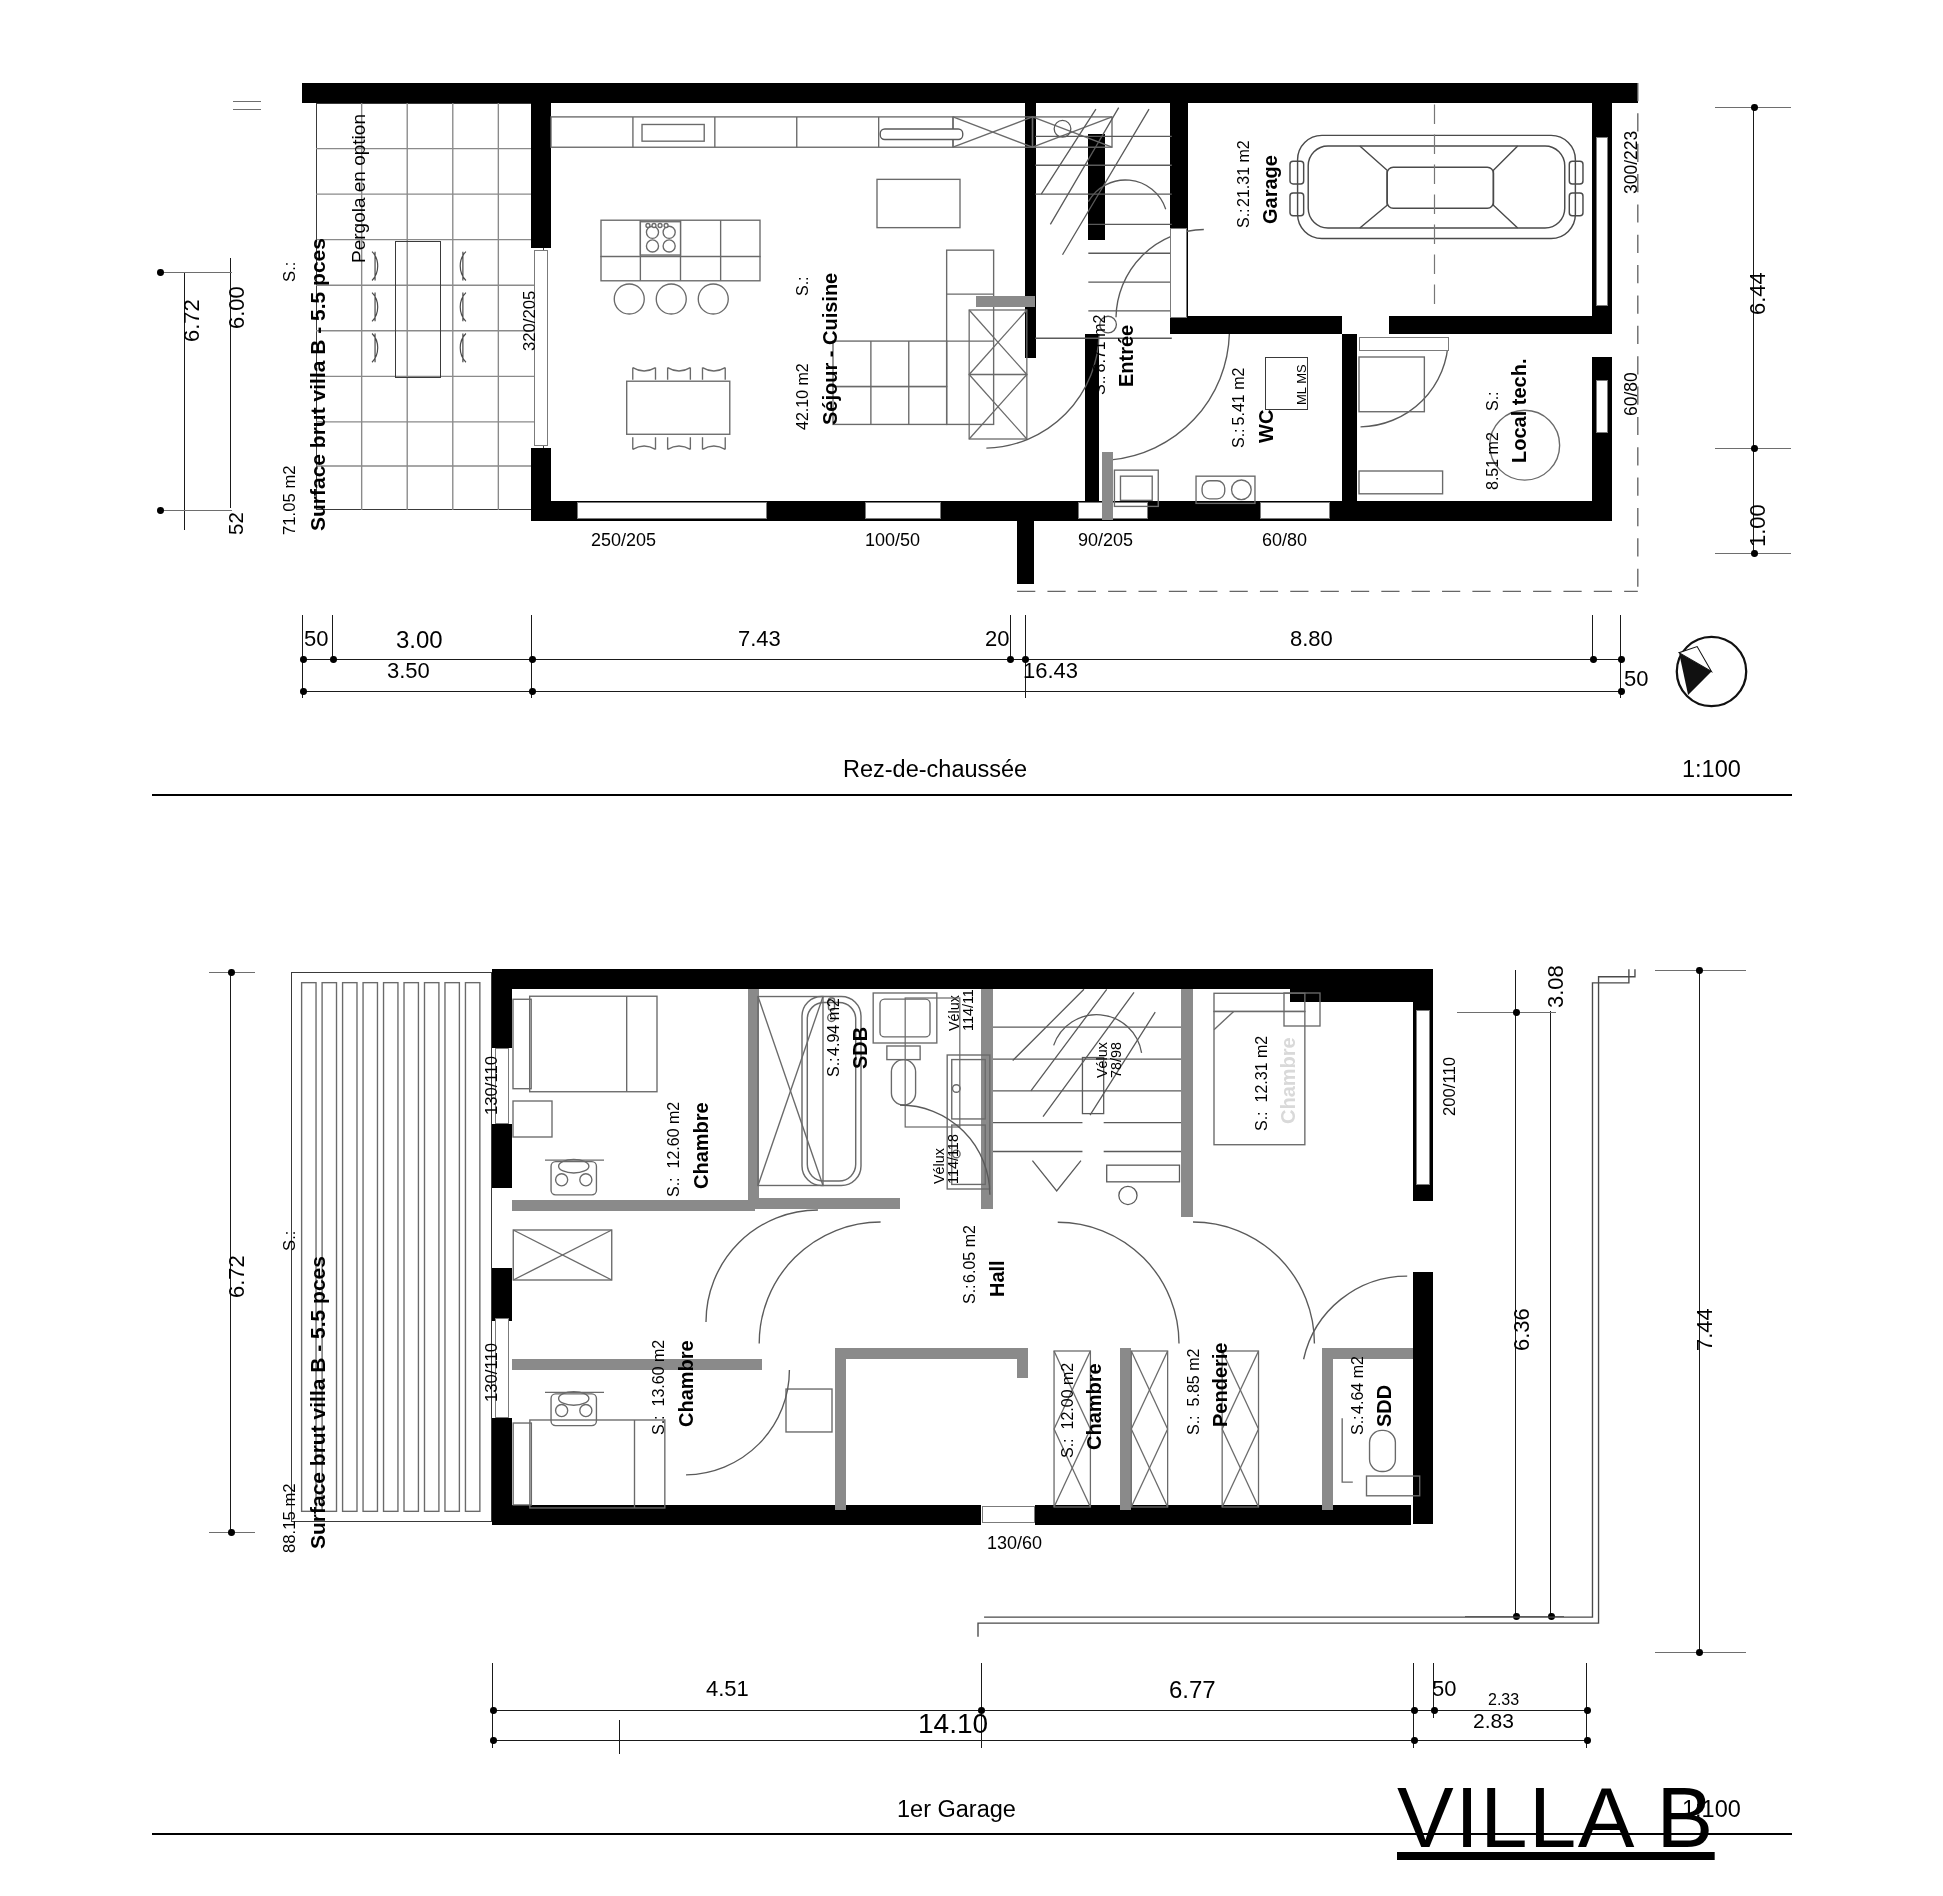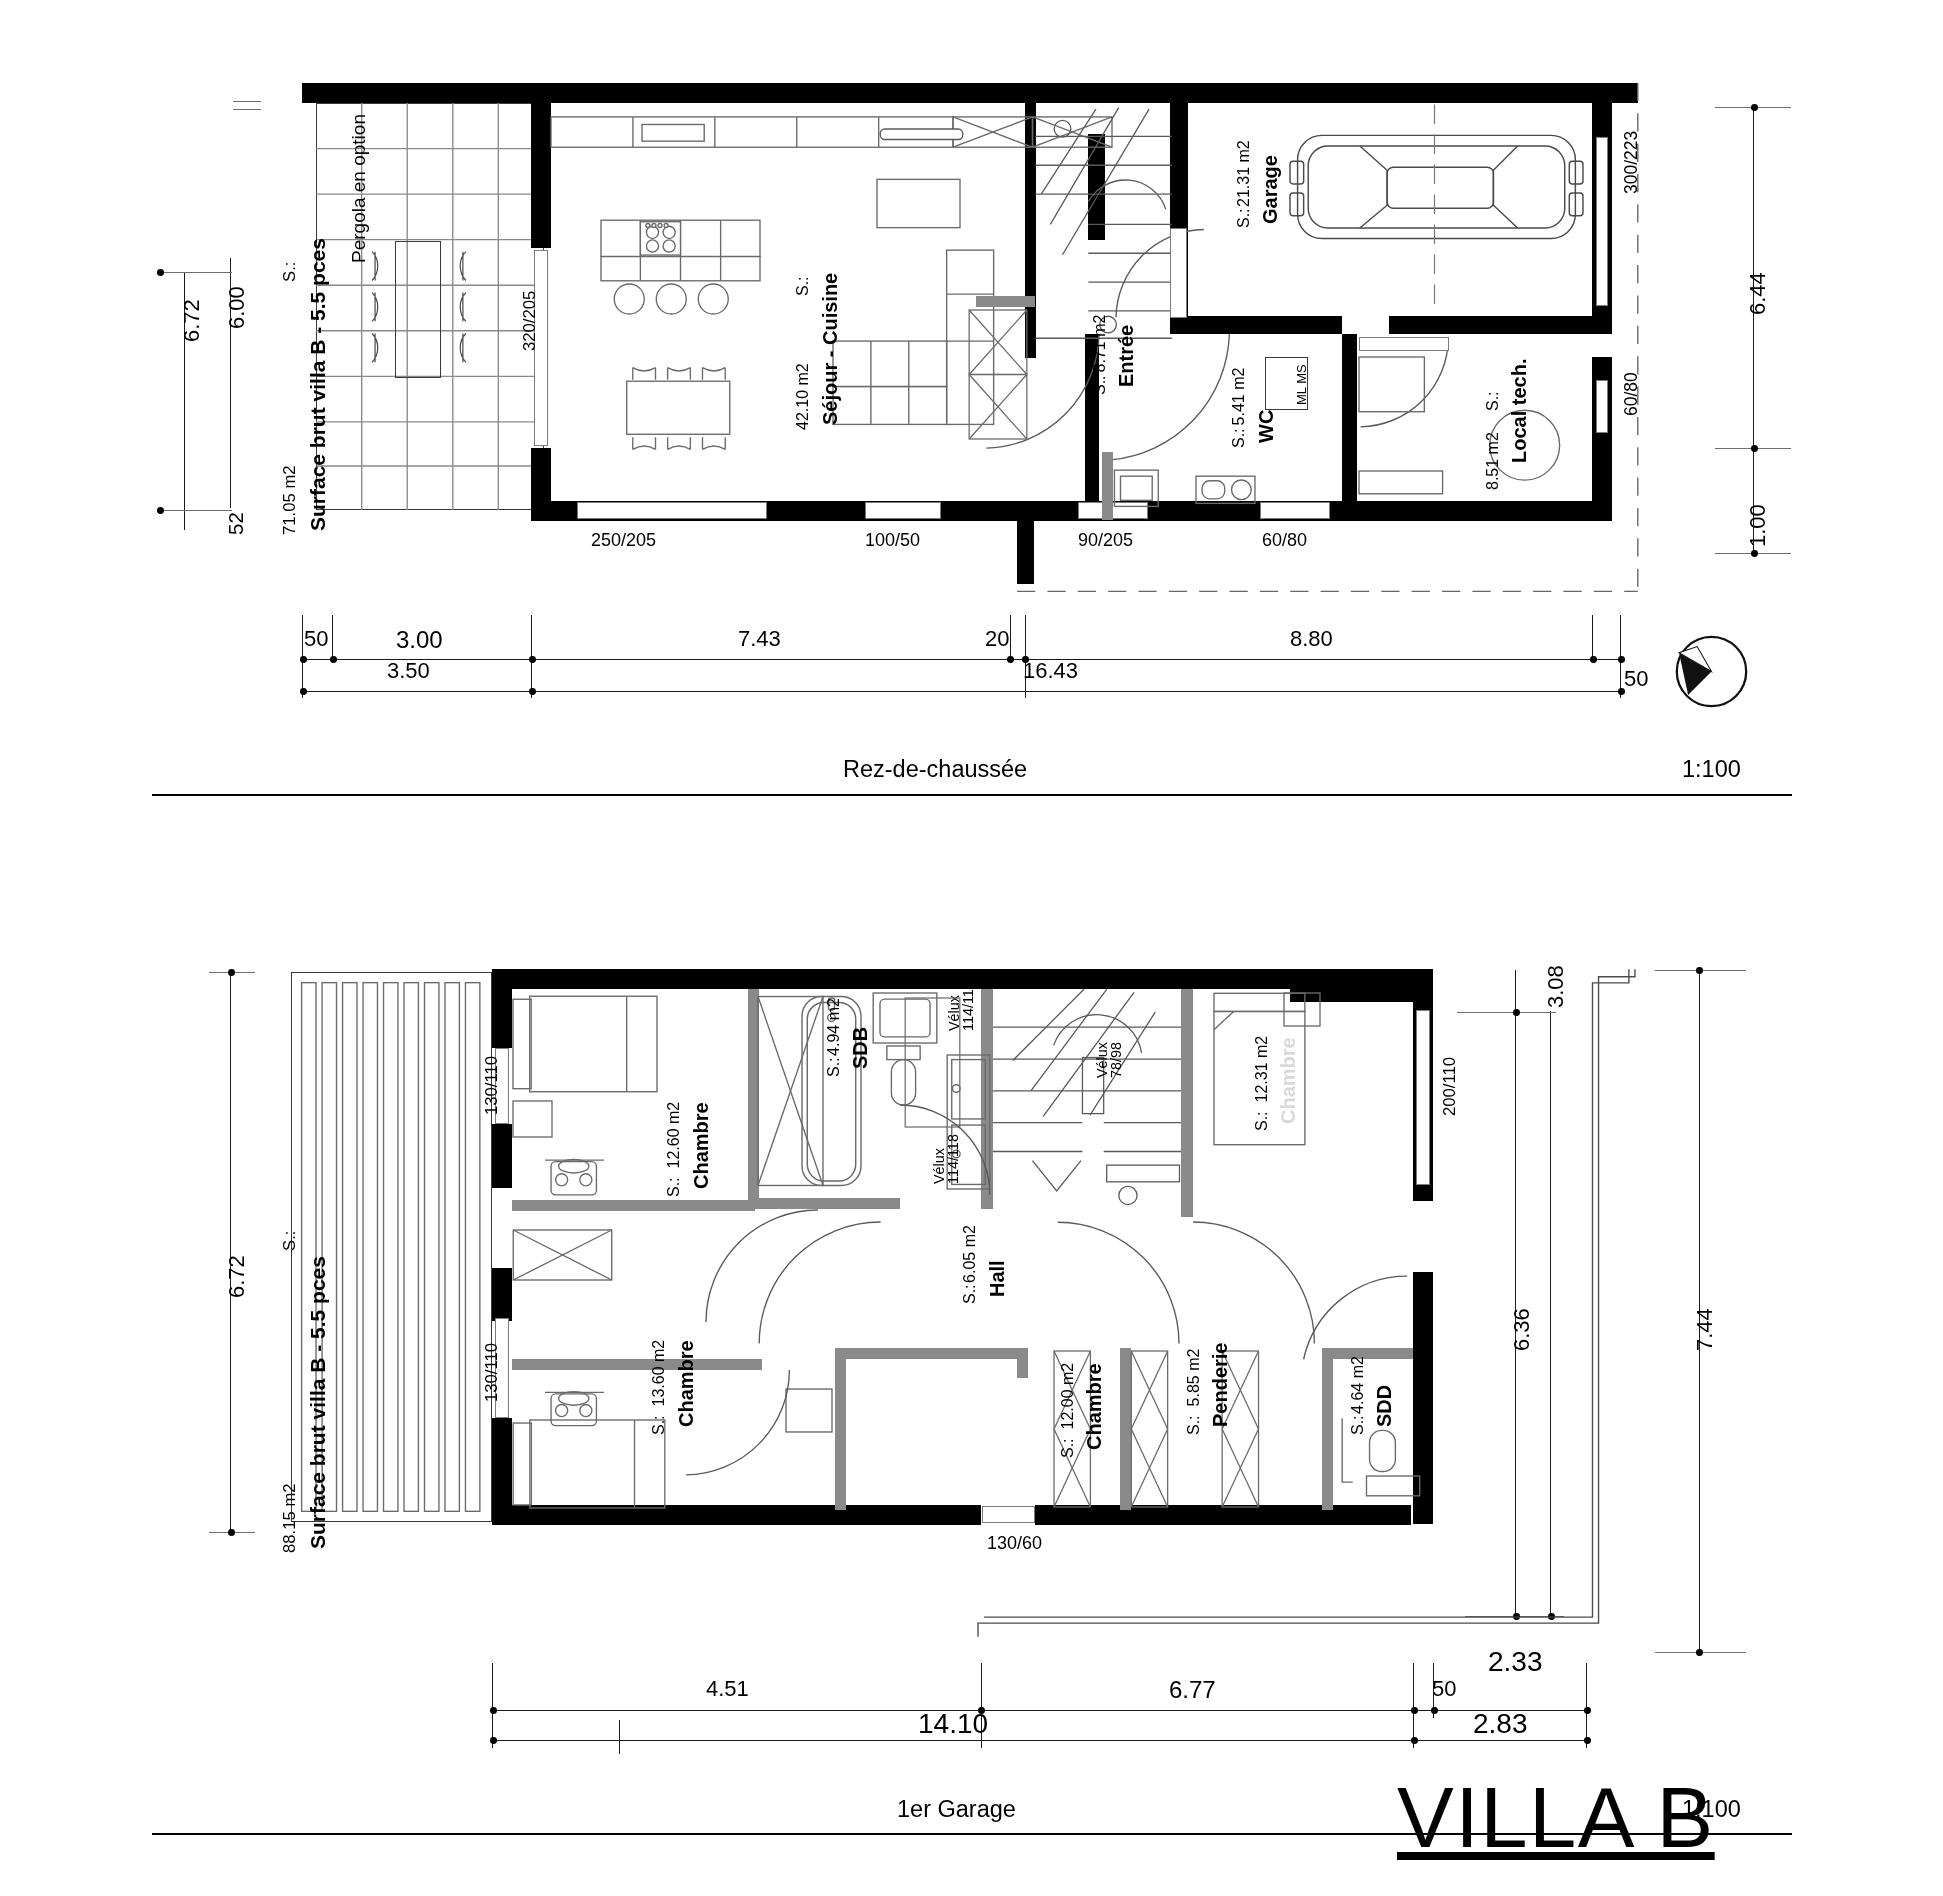--- a/index.html
+++ b/index.html
@@ -670,23 +670,23 @@
   <div class="dot" style="left:1411px;top:811px;"></div>
   <div class="dot" style="left:1431px;top:811px;"></div>
   <div class="dot" style="left:1584px;top:811px;"></div>
   <div class="dot" style="left:490px;top:841px;"></div>
   <div class="dot" style="left:1411px;top:841px;"></div>
   <div class="dot" style="left:1584px;top:841px;"></div>
 
   <div class="txt" style="left:706px;top:782px;font-size:22px;">4.51</div>
   <div class="txt" style="left:1169px;top:782px;font-size:24px;">6.77</div>
   <div class="txt" style="left:1432px;top:782px;font-size:22px;">50</div>
-  <div class="txt" style="left:1488px;top:752px;font-size:28px;">2.33</div>
+  <div class="txt" style="left:1488px;top:796px;font-size:16px;">2.33</div>
   <div class="txt" style="left:918px;top:814px;font-size:28px;">14.10</div>
-  <div class="txt" style="left:1473px;top:814px;font-size:28px;text-align:right;">2.83</div>
+  <div class="txt" style="left:1473px;top:814px;font-size:21px;text-align:right;">2.83</div>
 
   <div class="sep" style="left:152px;top:937px;width:1640px;"></div>
   <div class="title" style="left:897px;top:900px;">1er Garage</div>
   <div class="title" style="left:1682px;top:900px;">1:100</div>
 </div>
 
 <div class="big" style="left:1397px;top:1769px;text-decoration:underline;">VILLA B</div>
 
 
 </body></html>

